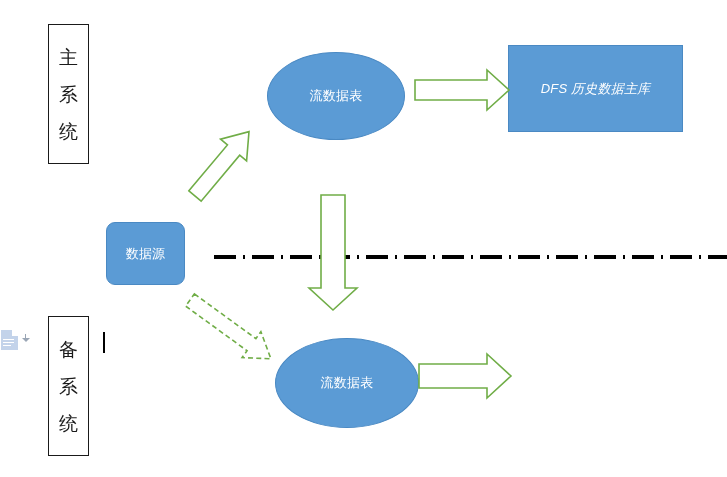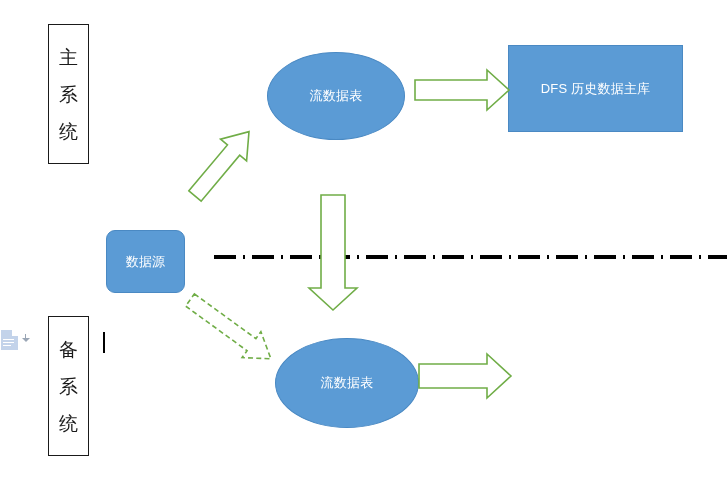--- a/index.html
+++ b/index.html
@@ -44,21 +44,21 @@
     color: #ffffff;
     display: flex;
     align-items: center;
     justify-content: center;
     text-align: center;
     font-size: 13px;
     letter-spacing: 0.2px;
   }
   .shape.rounded { border-radius: 9px; font-size: 13px; }
   .shape.ellipse { border-radius: 50%; }
-  .shape.rect { border-radius: 0; }
+  .shape.rect { border-radius: 0; font-style: italic; }
 
   
   #vec {
     position: absolute;
     left: 0;
     top: 0;
     width: 727px;
     height: 477px;
     pointer-events: none;
   }
@@ -142,21 +142,21 @@
     <span class="ch">系</span>
     <span class="ch">统</span>
   </div>
 
   <div class="vlabel" style="left:48px; top:316px; width:41px; height:140px;">
     <span class="ch">备</span>
     <span class="ch">系</span>
     <span class="ch">统</span>
   </div>
 
-  <div class="shape rounded" style="left:106px; top:230px; width:79px; height:63px;">
+  <div class="shape rounded" style="left:106px; top:222px; width:79px; height:63px;">
     <span>数据源</span>
   </div>
 
   <div class="shape ellipse" style="left:267px; top:52px; width:138px; height:88px;">
     <span>流数据表</span>
   </div>
 
   <div class="shape ellipse" style="left:275px; top:338px; width:144px; height:90px;">
     <span>流数据表</span>
   </div>

